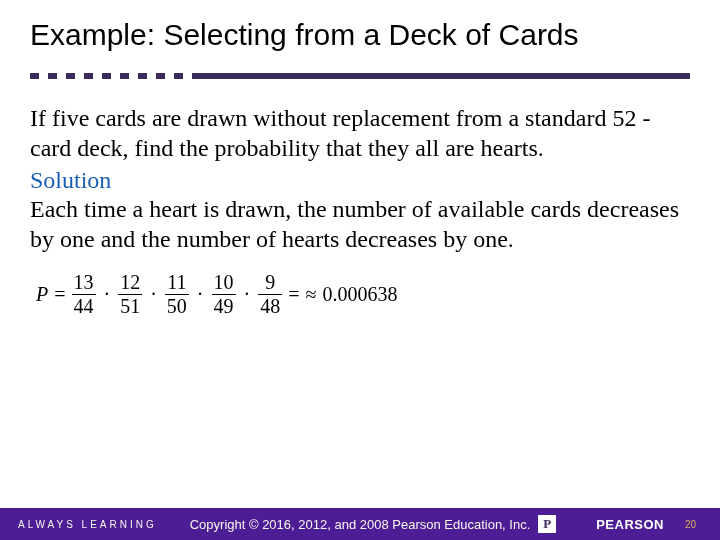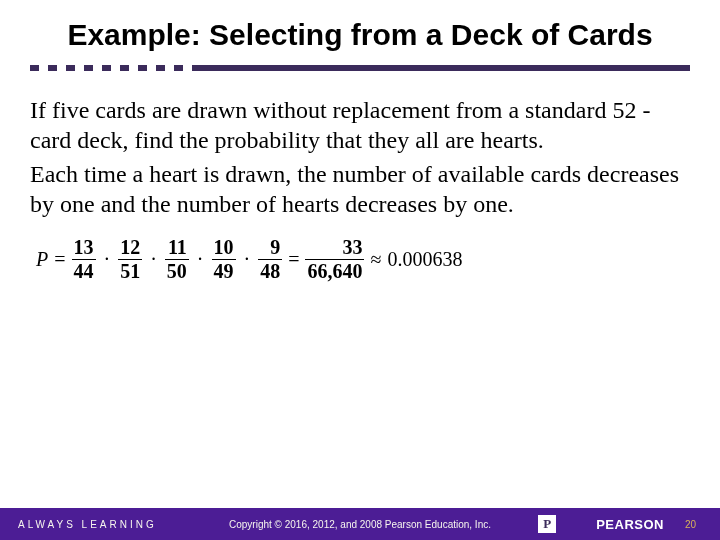--- a/index.html
+++ b/index.html
@@ -12,25 +12,24 @@
     overflow: hidden;
   }
   .slide {
     width: 100%;
     height: 100%;
     padding: 18px 30px 0 30px;
     position: relative;
   }
   .title {
     font-size: 30px;
-    font-weight: bold;
+    font-weight: normal;
     color: #000;
     line-height: 1.15;
-    margin-bottom: 12px;
-    text-align: center;
+    margin-bottom: 20px;
   }
   .rule {
     width: 660px;
     height: 6px;
     position: relative;
     margin-bottom: 24px;
   }
   .rule-dashes {
     position: absolute;
     left: 0;
@@ -66,24 +65,23 @@
     color: #000;
     display: flex;
     align-items: center;
     gap: 6px;
     padding-left: 6px;
   }
   .ital { font-style: italic; }
   .frac {
     display: inline-flex;
     flex-direction: column;
-    align-items: flex-end;
+    align-items: center;
     line-height: 1.05;
     vertical-align: middle;
-    font-weight: bold;
   }
   .frac .num { padding: 0 2px; }
   .frac .bar { width: 100%; border-top: 1.2px solid #000; margin: 1px 0; }
   .frac .den { padding: 0 2px; }
   .dot { padding: 0 2px; }
   .footer {
     position: absolute;
     left: 0;
     bottom: 0;
     width: 100%;
@@ -95,21 +93,21 @@
   .footer-left {
     color: #f7f5ee;
     font-size: 10px;
     letter-spacing: 3px;
     padding-left: 18px;
     font-weight: 300;
     white-space: nowrap;
   }
   .footer-center {
     color: #f7f5ee;
-    font-size: 10px;
+    font-size: 13px;
     position: absolute;
     left: 50%;
     transform: translateX(-50%);
     white-space: nowrap;
   }
   .footer-logo {
     position: absolute;
     right: 56px;
     display: flex;
     align-items: center;
@@ -145,20 +143,21 @@
 
 <div class="slide">
   <div class="title">Example: Selecting from a Deck of Cards</div>
 
   <div class="rule">
     <div class="rule-dashes"></div>
     <div class="rule-solid"></div>
   </div>
 
   <div class="body-text">If five cards are drawn without replacement from a standard 52 -card deck, find the probability that they all are hearts.</div>
+  <div class="solution-label">Solution</div>
   <div class="body-text">Each time a heart is drawn, the number of available cards decreases by one and the number of hearts decreases by one.</div>
 
   <div class="equation">
     <span class="ital">P</span>
     <span>=</span>
     <span class="frac">
       <span class="num">13</span>
         <span class="bar"></span>
         <span class="den">44</span>
     </span>
@@ -180,25 +179,20 @@
         <span class="bar"></span>
         <span class="den">49</span>
     </span>
     <span class="dot">·</span>
     <span class="frac">
       <span class="num">9</span>
         <span class="bar"></span>
         <span class="den">48</span>
     </span>
     <span>=</span>
-    <span class="frac">
-      <span class="num">33</span>
-        <span class="bar"></span>
-        <span class="den">66,640</span>
-    </span>
     <span>≈</span>
     <span>0.000638</span>
   </div>
 </div>
 
 <div class="footer">
   <div class="footer-left">ALWAYS LEARNING</div>
   <div class="footer-center">Copyright © 2016, 2012, and 2008 Pearson Education, Inc.</div>
   <div class="footer-logo">
     <div class="p-badge">P</div>

